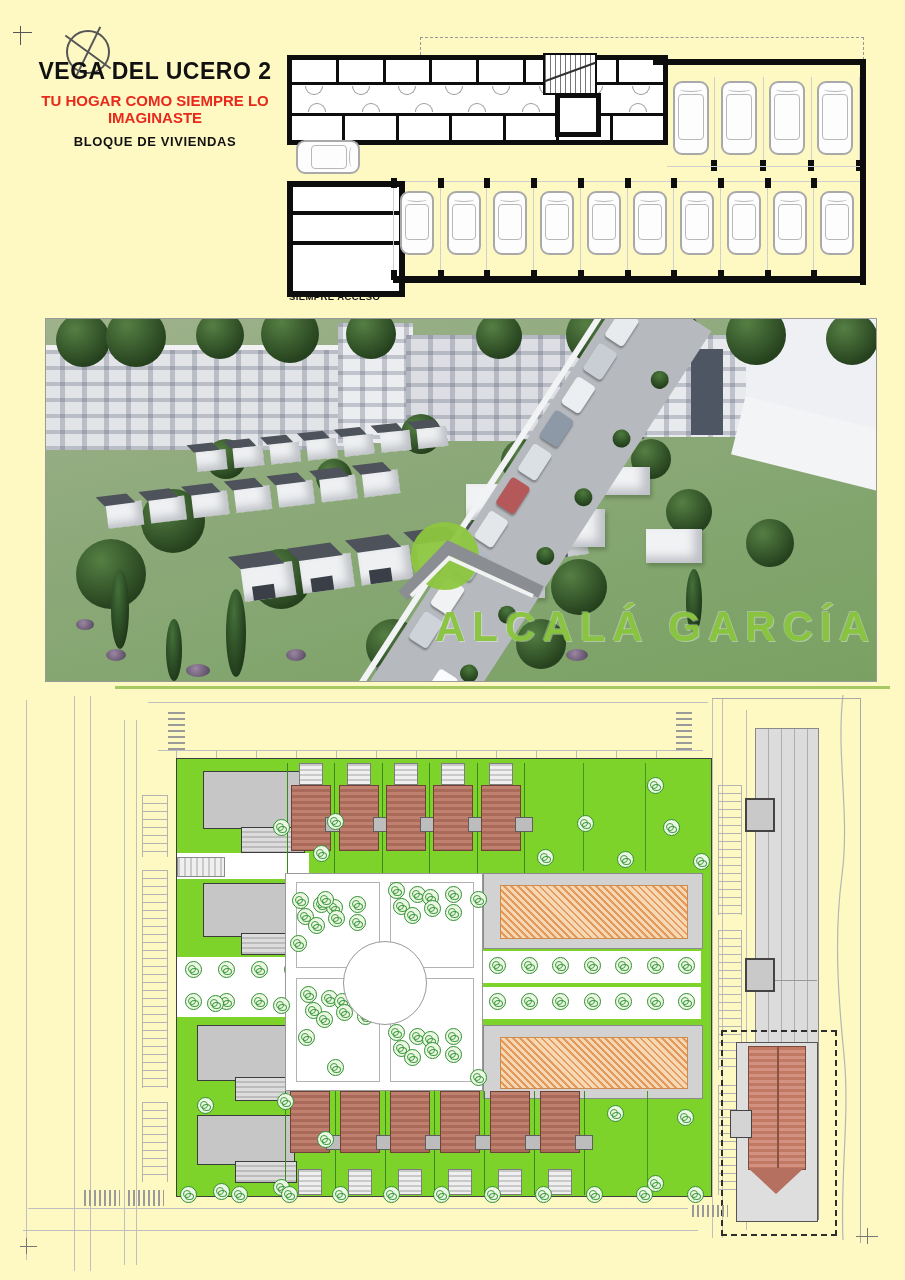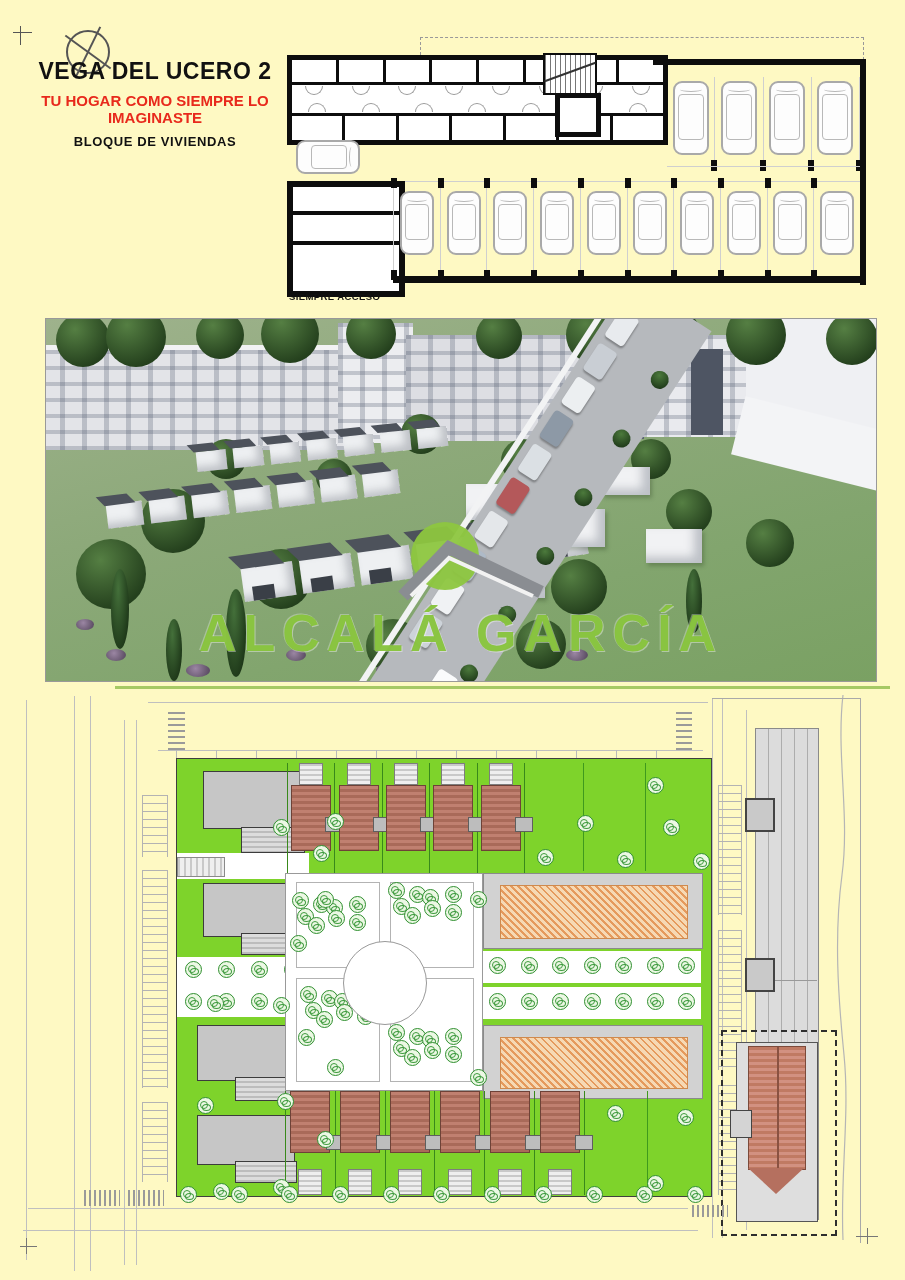--- a/index.html
+++ b/index.html
@@ -67,21 +67,21 @@
   .r1 .runit{width:30px;height:20px;}
   .r2 .runit{width:36px;height:24px;}
   .r3 .runit{width:52px;height:34px;}
   .r3 .runit::after{content:"";position:absolute;left:18%;bottom:0;width:42%;height:42%;background:#3a3f47;}
   .rbung{position:absolute;background:#f1f2f4;box-shadow:inset -8px -6px 10px rgba(140,145,155,.5),2px 3px 4px rgba(40,60,30,.3);}
   .rroad{position:absolute;left:585px;top:-40px;width:96px;height:600px;background:#b6b9bd;transform:rotate(33deg);transform-origin:0 0;}
   .rwall{position:absolute;left:-9px;top:0;width:6px;height:100%;background:#f2f3f4;}
   .rcarP{position:absolute;width:22px;height:32px;border-radius:4px;box-shadow:1px 2px 2px rgba(0,0,0,.3);}
   .rtreeS{position:absolute;width:18px;height:18px;border-radius:50%;background:radial-gradient(circle at 35% 30%,#4c7a3c,#1f3a1a 78%);}
   .wm-circle{position:absolute;left:365px;top:203px;width:68px;height:68px;border-radius:50%;background:rgba(141,198,63,.95);}
-  .wm-brand{position:absolute;left:0;width:100%;top:284px;text-align:center;font-size:52px;font-weight:bold;
+  .wm-brand{position:absolute;left:0;width:100%;top:284px;text-align:right;font-size:42px;font-weight:bold;
       color:rgba(134,195,58,.95);letter-spacing:7px;text-shadow:1px 1px 0 rgba(255,255,255,.4),-1px -1px 0 rgba(255,255,255,.3);white-space:nowrap;}
   .wm-tipo{position:absolute;left:0;width:100%;top:324px;text-align:center;font-size:52px;font-weight:bold;letter-spacing:15px;
       color:rgba(255,255,255,.22);-webkit-text-stroke:2px rgba(120,124,120,.55);
       text-shadow:0 0 1px rgba(110,114,110,.5);white-space:nowrap;}
 
   
   .divider{position:absolute;left:115px;top:686px;width:775px;height:2.5px;background:#a6c964;}
   .website{position:absolute;left:272px;top:692px;width:366px;text-align:center;font-size:26px;font-weight:bold;color:#8c8c8c;letter-spacing:.5px;}
 
   

